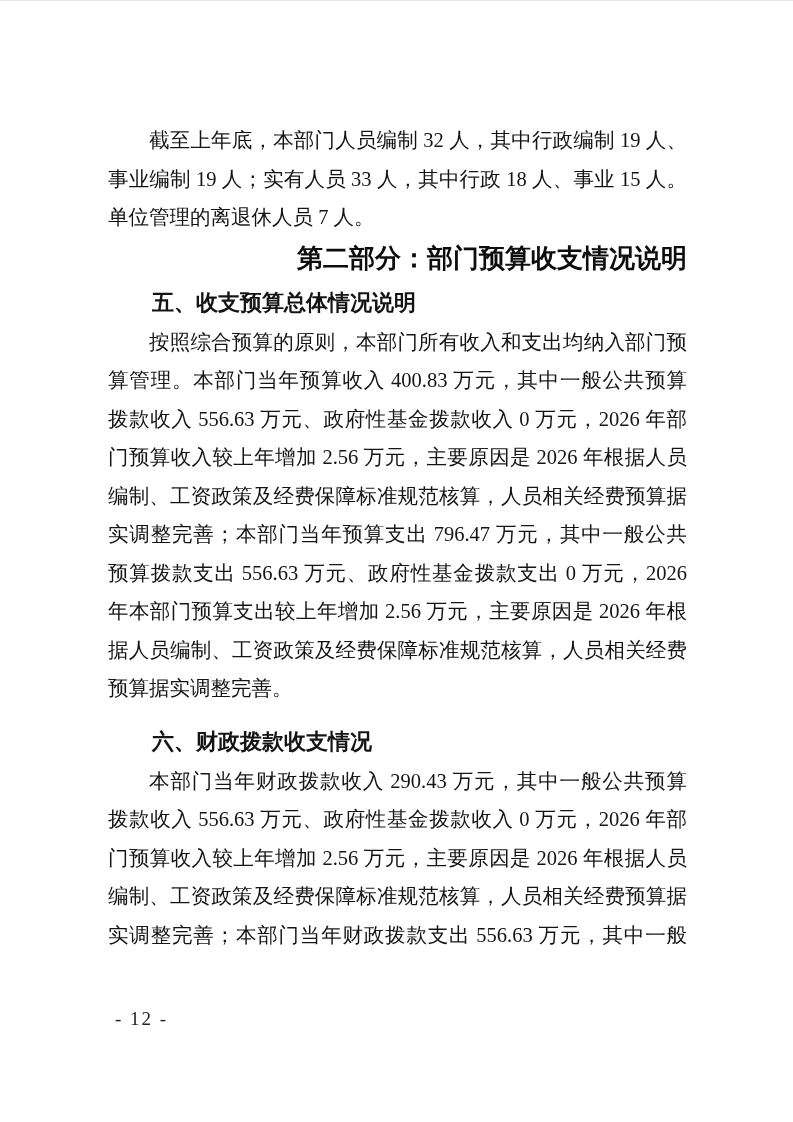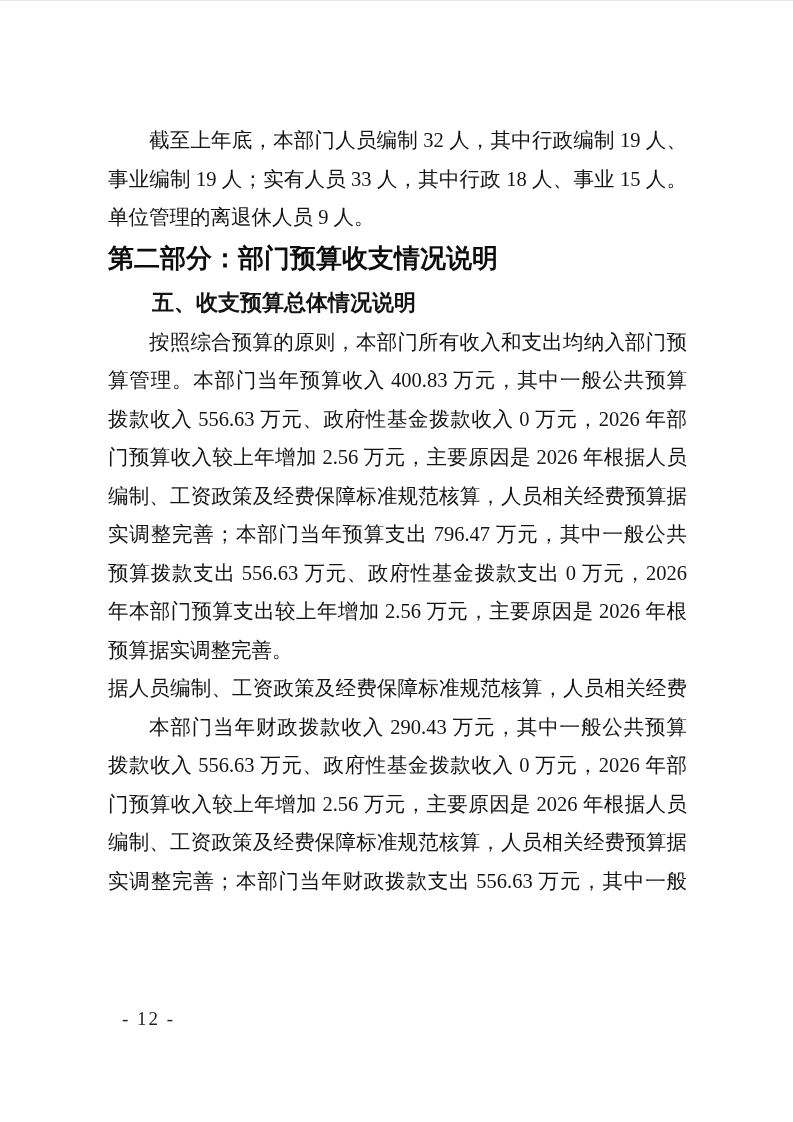--- a/index.html
+++ b/index.html
@@ -37,73 +37,74 @@
   .line.first {
     text-indent: 2em;
   }
   .line.last {
     text-align-last: left;
   }
   .part-heading {
     font-family: "Liberation Serif", serif;
     font-size: 26px;
     font-weight: bold;
-    text-align: left;
+    text-align: right;
     line-height: 40px;
     margin-top: 2px;
     color: #0d0d0d;
   }
   .section-heading {
     font-family: "Liberation Sans", sans-serif;
     font-size: 22px;
     font-weight: 700;
     line-height: 40px;
     text-indent: 2em;
     margin-top: 4px;
     color: #141414;
   }
   .para + .section-heading {
     margin-top: 14px;
   }
   .page-footer {
     position: absolute;
-    left: 122px;
+    left: 115px;
     top: 1007px;
   }
   .page-number {
     font-family: "Liberation Serif", serif;
     font-size: 19px;
     color: #222222;
     letter-spacing: 2px;
   }
 </style>
 </head>
 <body>
 
 <div class="page">
   <main class="doc-body" id="doc-body">
       <div class="para">
         <div class="line first">截至上年底，本部门人员编制 32 人，其中行政编制 19 人、</div>
         <div class="line">事业编制 19 人；实有人员 33 人，其中行政 18 人、事业 15 人。</div>
-        <div class="line last">单位管理的离退休人员 9 人。</div>
+        <div class="line last">单位管理的离退休人员 7 人。</div>
       </div>
       <div class="part-heading">第二部分：部门预算收支情况说明</div>
       <div class="section-heading">五、收支预算总体情况说明</div>
       <div class="para">
         <div class="line first">按照综合预算的原则，本部门所有收入和支出均纳入部门预</div>
         <div class="line">算管理。本部门当年预算收入 400.83 万元，其中一般公共预算</div>
         <div class="line">拨款收入 556.63 万元、政府性基金拨款收入 0 万元，2026 年部</div>
         <div class="line">门预算收入较上年增加 2.56 万元，主要原因是 2026 年根据人员</div>
         <div class="line">编制、工资政策及经费保障标准规范核算，人员相关经费预算据</div>
         <div class="line">实调整完善；本部门当年预算支出 796.47 万元，其中一般公共</div>
         <div class="line">预算拨款支出 556.63 万元、政府性基金拨款支出 0 万元，2026</div>
         <div class="line">年本部门预算支出较上年增加 2.56 万元，主要原因是 2026 年根</div>
+        <div class="line">据人员编制、工资政策及经费保障标准规范核算，人员相关经费</div>
         <div class="line last">预算据实调整完善。</div>
-        <div class="line">据人员编制、工资政策及经费保障标准规范核算，人员相关经费</div>
       </div>
+      <div class="section-heading">六、财政拨款收支情况</div>
       <div class="para">
         <div class="line first">本部门当年财政拨款收入 290.43 万元，其中一般公共预算</div>
         <div class="line">拨款收入 556.63 万元、政府性基金拨款收入 0 万元，2026 年部</div>
         <div class="line">门预算收入较上年增加 2.56 万元，主要原因是 2026 年根据人员</div>
         <div class="line">编制、工资政策及经费保障标准规范核算，人员相关经费预算据</div>
         <div class="line">实调整完善；本部门当年财政拨款支出 556.63 万元，其中一般</div>
       </div>
     </main>
   <div class="page-footer">
     <span class="page-number">- 12 -</span>

